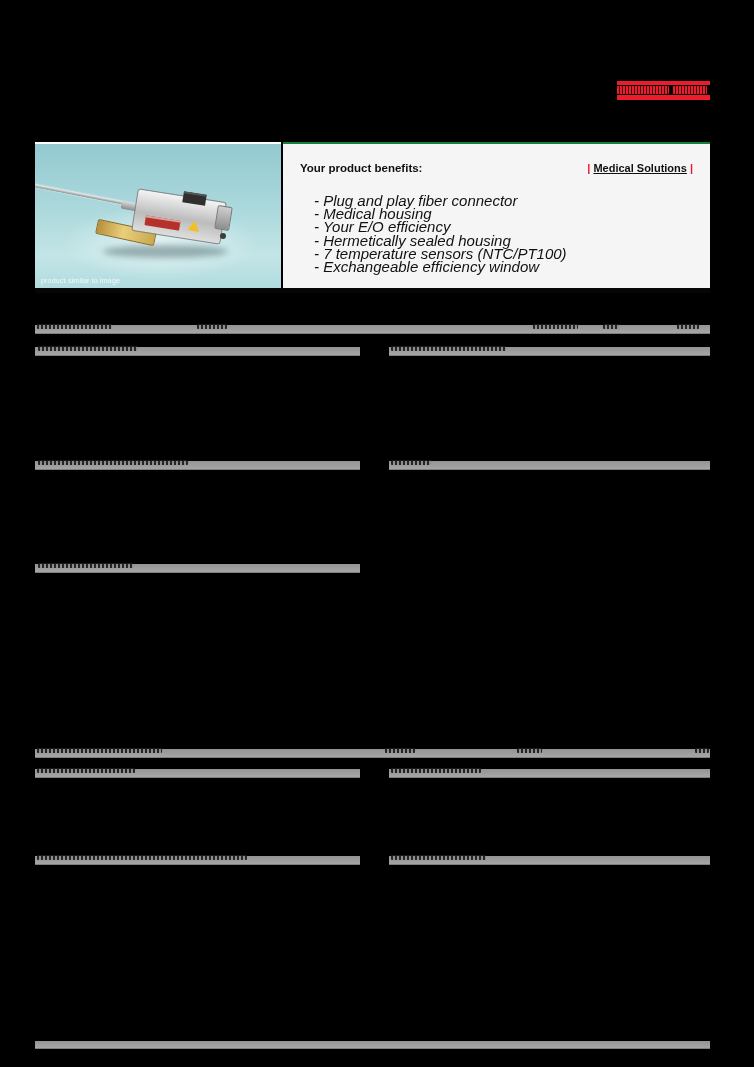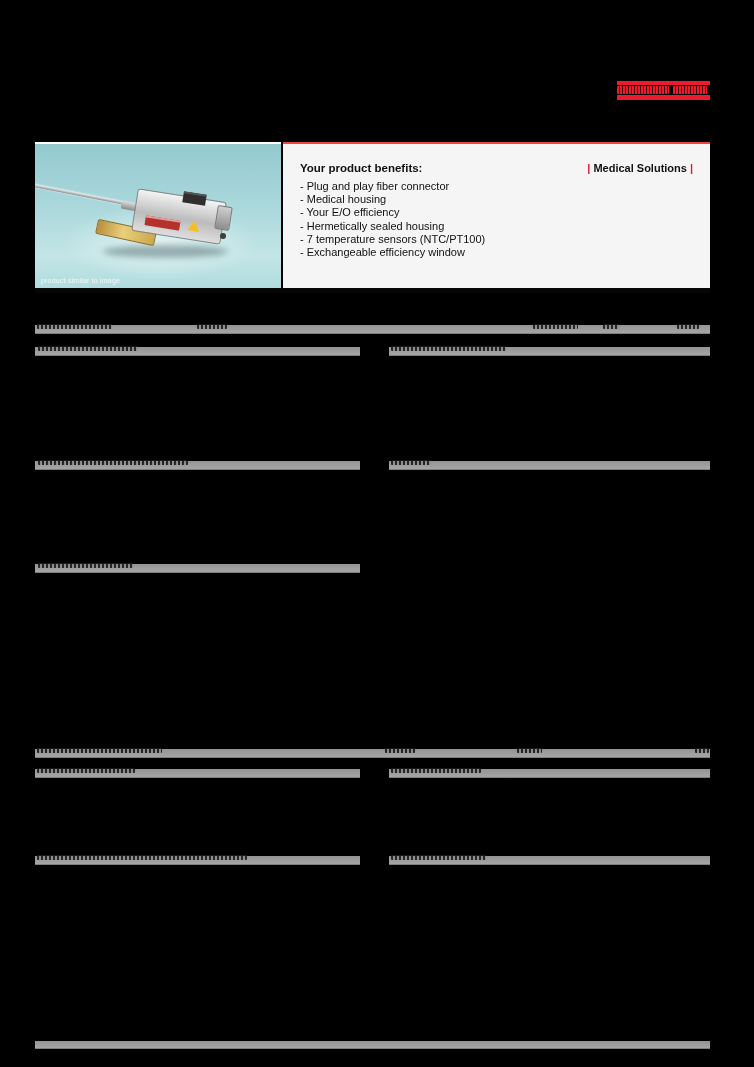--- a/index.html
+++ b/index.html
@@ -47,27 +47,27 @@
      background:linear-gradient(#cfcfcf,#8d8d8d);border:1px solid #777;
      box-sizing:border-box;transform:rotate(9deg);}
   .endcap-dot{position:absolute;left:185px;top:89px;width:6px;height:6px;border-radius:50%;
      background:#3c3c3c;}
   .mod-shadow{position:absolute;left:68px;top:101px;width:125px;height:13px;border-radius:50%;
      background:rgba(35,65,70,.38);filter:blur(3px);}
   .caption{position:absolute;left:6px;bottom:4px;font-size:7px;letter-spacing:.2px;
      color:rgba(255,255,255,.82);}
 
   .benefits{position:absolute;left:283px;top:142px;width:427px;height:146px;
-     background:#f5f5f5;border-top:2px solid #ef4444;box-sizing:border-box;color:#111;}
+     background:#f5f5f5;border-top:2px solid #15803d;box-sizing:border-box;color:#111;}
   .benefits-title{position:absolute;left:17px;top:18px;font-size:11.5px;font-weight:bold;}
   .badge{position:absolute;right:14px;top:18px;font-size:11px;font-weight:bold;
-     white-space:nowrap;}
+     white-space:nowrap;text-decoration:underline;}
   .badge .pipe{color:#e8192c;font-weight:bold;padding:0 3px;}
-  .benefit-list{position:absolute;left:17px;top:36px;margin:0;padding:0;list-style:none;
-     font-size:11px;line-height:13.2px;color:#111;}
+  .benefit-list{position:absolute;left:17px;top:36px;margin:14px;padding:0;list-style:none;
+     font-size:15px;line-height:13.2px;color:#111;font-style:italic;}
 
   .hero-bottom-rule{position:absolute;left:35px;top:288px;width:675px;height:5px;
      background:#060606;}
 
   
   .bar{position:absolute;background:linear-gradient(180deg,#949494,#a6a6a6);
      border-bottom:1px solid #7e7e7e;box-sizing:border-box;}
   .smudge{position:absolute;top:-1px;height:5px;border-radius:1px;
      background:repeating-linear-gradient(90deg,rgba(25,25,25,.9) 0 2px,rgba(110,110,110,.25) 2px 4px);}
 </style>

